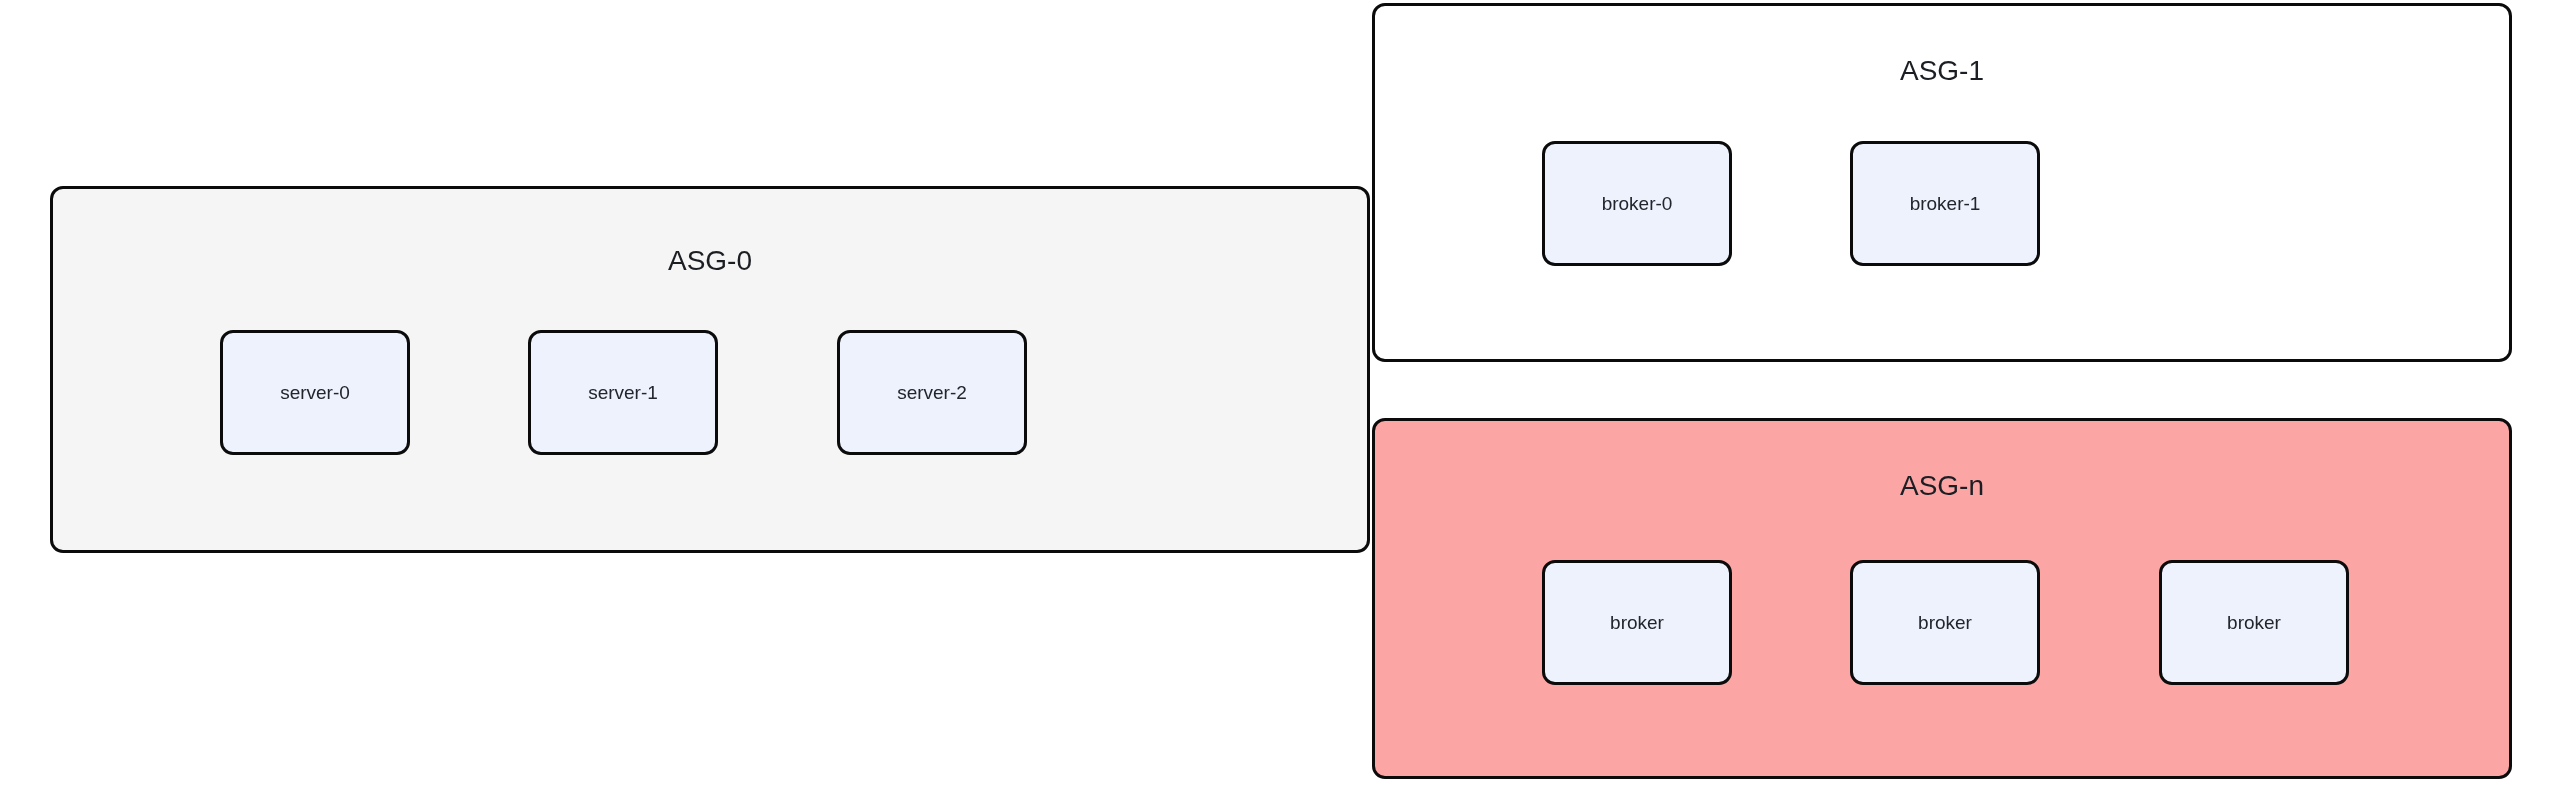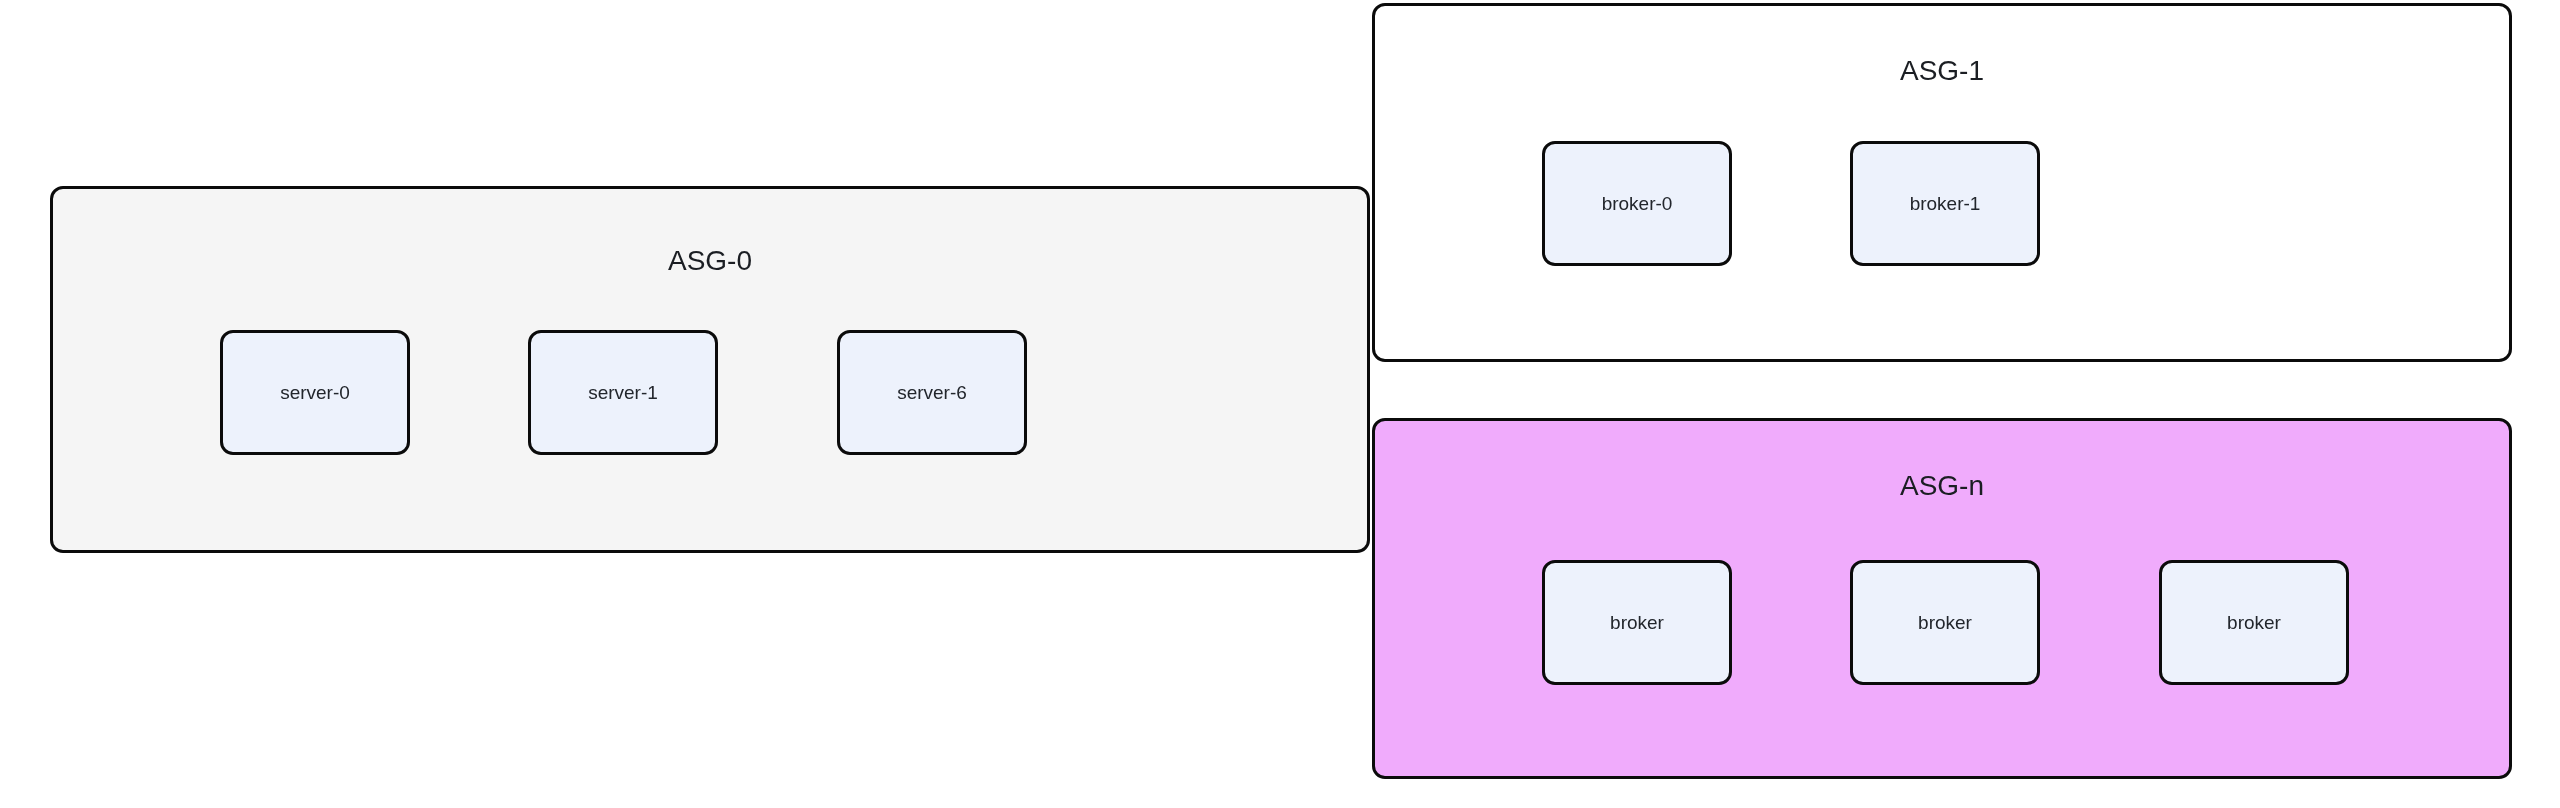--- a/index.html
+++ b/index.html
@@ -66,29 +66,29 @@
 </style>
 </head>
 <body>
 
 <div class="diagram">
 
   <section class="group g0" style="background-color: rgb(245, 245, 245);">
     <div class="group-label">ASG-0</div>
     <div class="node p1">server-0</div>
     <div class="node p2">server-1</div>
-    <div class="node p3">server-6</div>
+    <div class="node p3">server-2</div>
   </section>
 
   <section class="group g1" style="background-color: rgb(255, 255, 255);">
     <div class="group-label">ASG-1</div>
     <div class="node p1">broker-0</div>
     <div class="node p2">broker-1</div>
   </section>
 
-  <section class="group g2" style="background-color: #f0abfc;">
+  <section class="group g2" style="background-color: #fca5a5;">
     <div class="group-label">ASG-n</div>
     <div class="node p1">broker</div>
     <div class="node p2">broker</div>
     <div class="node p3">broker</div>
   </section>
 
 </div>
 
 </body></html>

